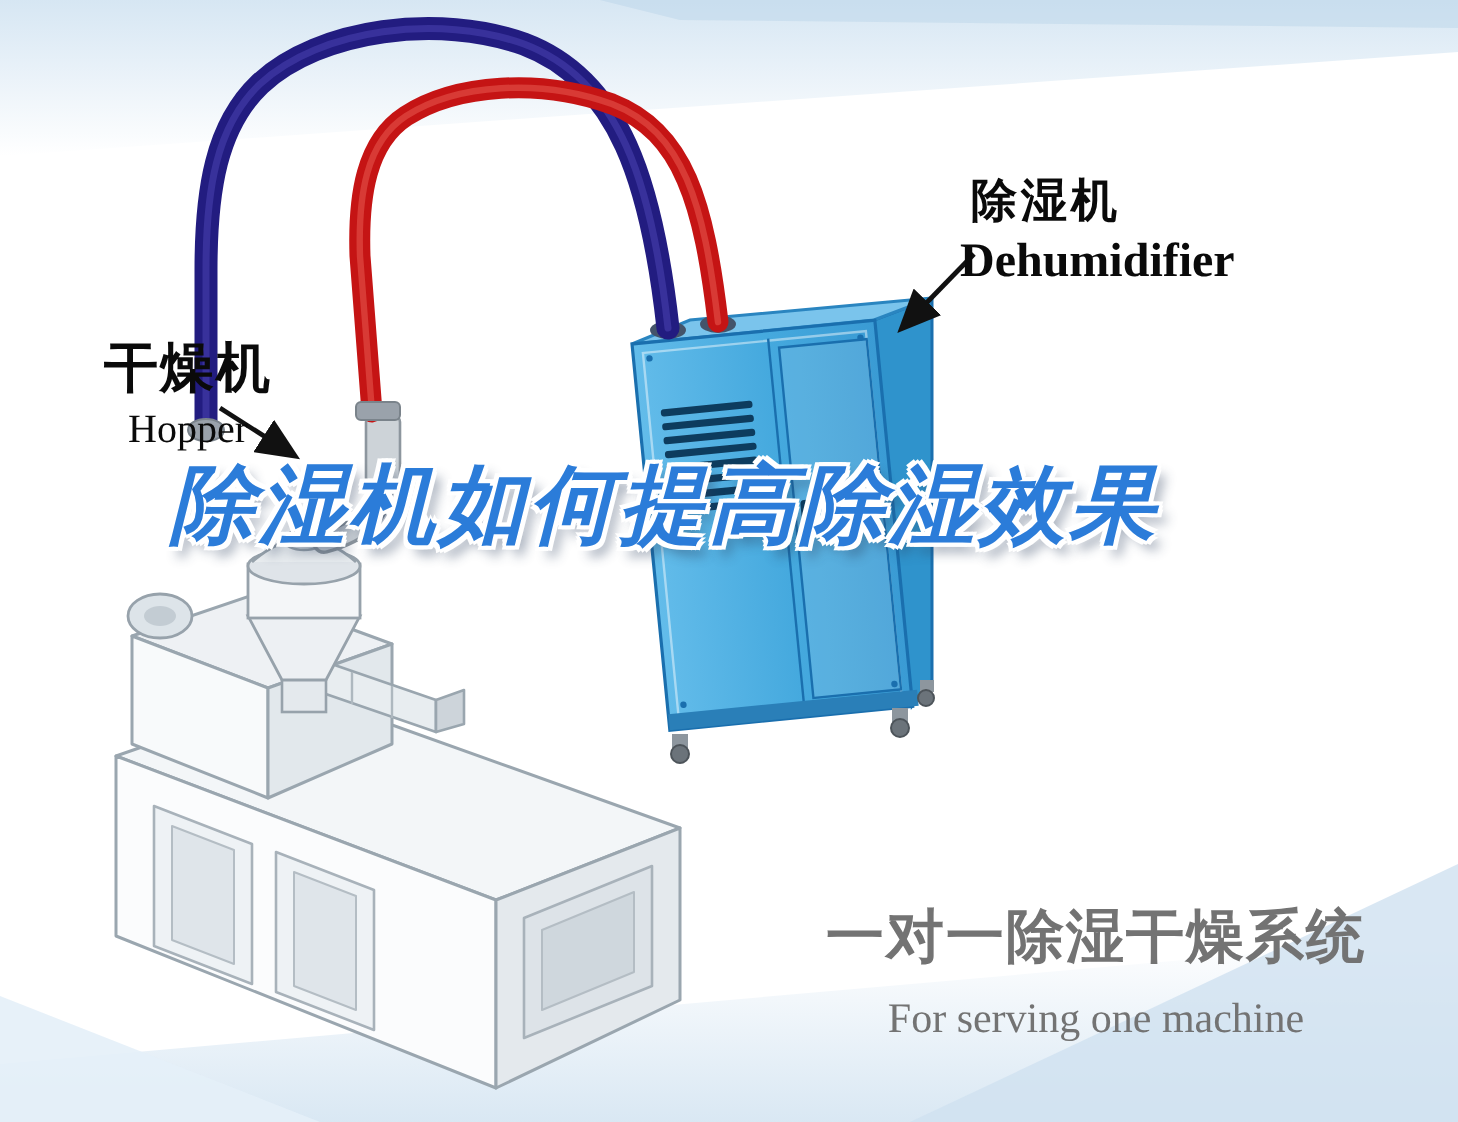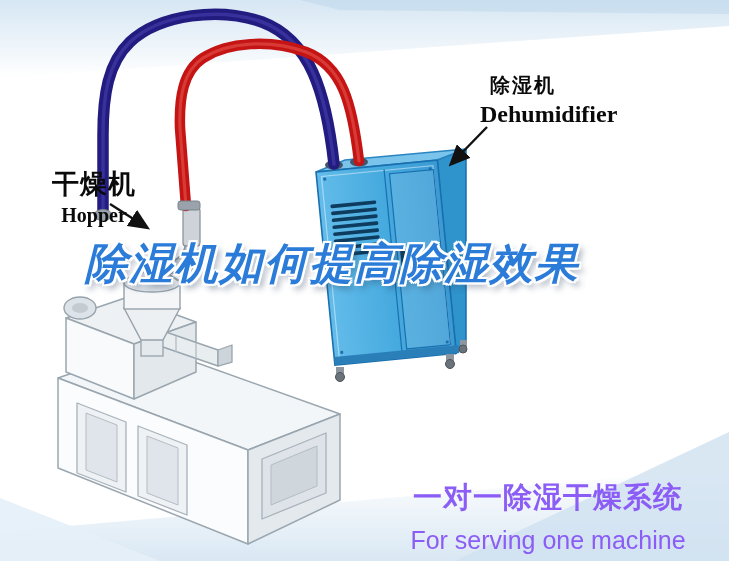--- a/index.html
+++ b/index.html
@@ -4,41 +4,41 @@
 <style>
   html,body{margin:0;padding:0;background:#fff;}
   .stage{
     position:relative;width:729px;height:561px;overflow:hidden;background:#ffffff;
     font-family:"Liberation Sans",sans-serif;
   }
   .stage svg{position:absolute;left:0;top:0;}
   .overlay{position:absolute;left:0;top:0;width:729px;height:561px;pointer-events:none;}
   .label-group{position:absolute;text-align:center;color:#0a0a0a;}
   .label-cn{font-weight:bold;font-family:"Liberation Sans",sans-serif;}
-  .label-en{font-family:"Liberation Serif",serif;font-weight:bold;}
+  .label-en{font-family:"Liberation Serif",serif;}
   .hopper-label .label-cn{font-size:27px;letter-spacing:1px;}
   .hopper-label .label-en{font-size:20px;margin-top:2px;}
-  .dehum-label .label-cn{font-size:20px;letter-spacing:2px;}
+  .dehum-label .label-cn{font-size:23px;letter-spacing:2px;margin-top:13px;}
   .dehum-label .label-en{font-size:24px;font-weight:600;margin-top:2px;margin-left:32px;}
   .title-wrap{
-    position:absolute;left:0;top:238px;width:664px;text-align:center;
+    position:absolute;left:0;top:228px;width:664px;text-align:center;
   }
   .title-line{
     font-size:43px;font-weight:bold;font-style:italic;line-height:1.18;
     color:#2b7cd9;letter-spacing:2px;
     text-shadow:
       -2px -2px 0 #ffffff, 2px -2px 0 #ffffff,
       -2px  2px 0 #ffffff, 2px  2px 0 #ffffff,
       -2px  0   0 #ffffff, 2px  0   0 #ffffff,
        0   -2px 0 #ffffff, 0    2px 0 #ffffff,
        4px  5px 6px rgba(40,60,90,.45);
   }
-  .caption{position:absolute;left:402px;top:449px;width:292px;text-align:center;color:#8b5cf6;margin-top:29px;}
+  .caption{position:absolute;left:402px;top:449px;width:292px;text-align:center;color:#737373;}
   .caption .caption-cn{font-size:29px;font-weight:bold;letter-spacing:1px;}
-  .caption .caption-en{font-family:Liberation Sans, sans-serif;font-size:25px;margin-top:8px;}
+  .caption .caption-en{font-family:Liberation Serif, serif;font-size:21px;margin-top:8px;}
 </style>
 </head>
 <body>
 
 <div class="stage">
 
   <svg width="729" height="561" viewBox="0 0 729 561">
     <defs>
       <linearGradient id="deFront" x1="0" y1="0" x2="1" y2="0">
         <stop offset="0" stop-color="#63bcea"></stop>

